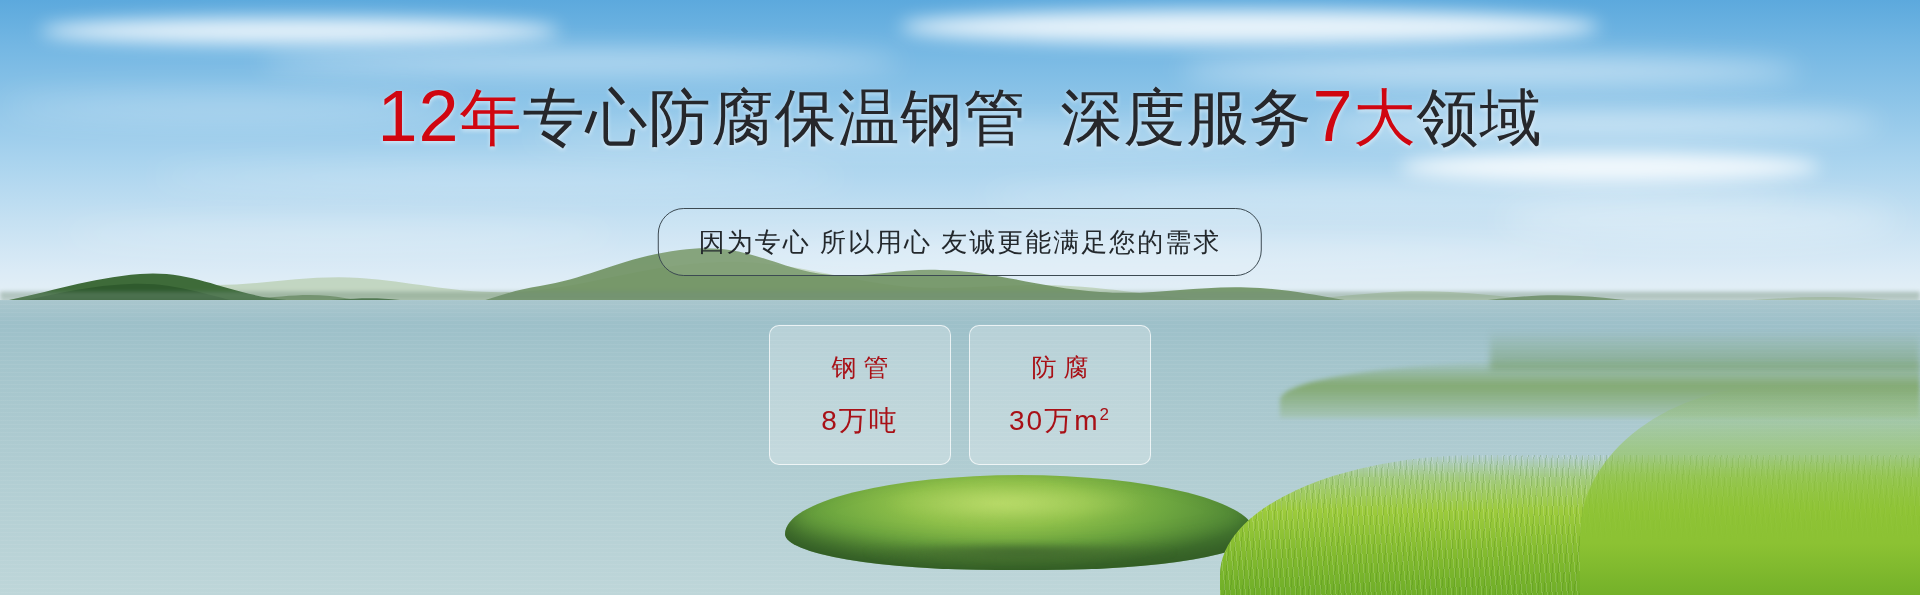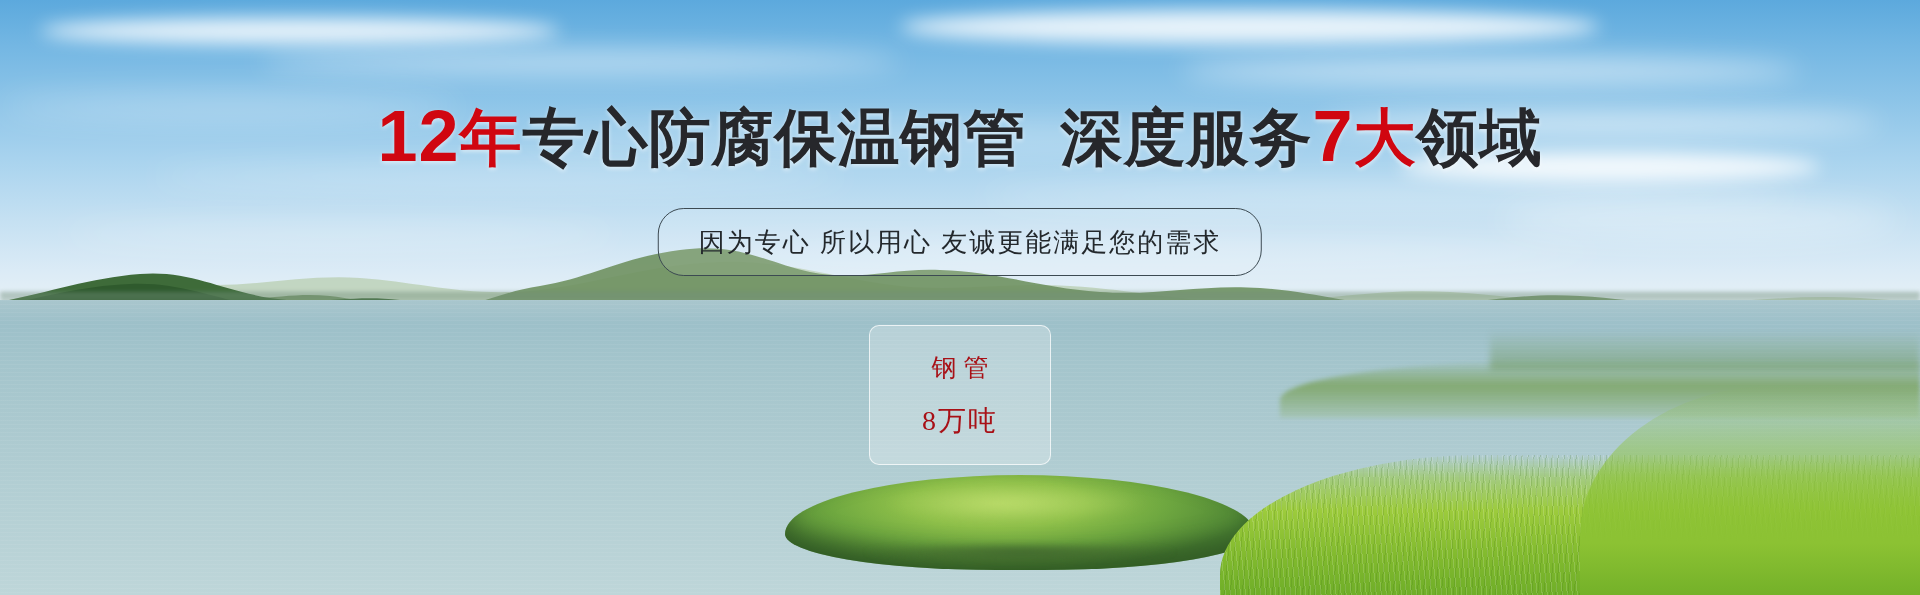--- a/index.html
+++ b/index.html
@@ -164,26 +164,26 @@
   .marsh2 {
     position:absolute; right:0; top:330px; width:430px; height:40px;
     background: linear-gradient(to bottom, rgba(110,150,90,0.0), rgba(110,150,90,0.55));
     filter: blur(3px);
   }
 
   
   .headline {
     position: absolute;
     left: 0;
-    top: 100px;
+    top: 80px;
     width: 1920px;
     text-align: center;
     white-space: nowrap;
     font-size: 62px;
-    font-weight: bold;
+    font-weight: normal;
     letter-spacing: 1px;
     line-height: 1;
     color: #26272b;
     text-shadow: 0 2px 4px rgba(255,255,255,0.55);
     font-family: "Liberation Sans", "DejaVu Sans", sans-serif;
   }
   .hl-num {
     color: #d00610;
     font-size: 72px;
     vertical-align: -2px;
@@ -242,21 +242,21 @@
     color: #a81016;
     letter-spacing: 7px;
     text-indent: 7px;
     margin-bottom: 18px;
     font-family: "Liberation Sans", "DejaVu Sans", sans-serif;
   }
   .card-value {
     font-size: 28px;
     color: #a81016;
     letter-spacing: 2px;
-    font-family: Liberation Serif, serif;
+    font-family: Liberation Sans, sans-serif;
   }
   .card-value sup {
     font-size: 17px;
     vertical-align: super;
   }
 </style>
 </head>
 <body>
 
 <div class="banner">
@@ -326,17 +326,21 @@
     <span class="subtitle-text">因为专心 所以用心 友诚更能满足您的需求</span>
   </div>
 
   <div class="cards">
 
     <div class="card">
       <div class="card-label">钢管</div>
       <div class="card-value"><span>8万吨</span></div>
     </div>
 
+    <div class="card">
+      <div class="card-label">防腐</div>
+      <div class="card-value"><span>30万m</span><sup>2</sup></div>
+    </div>
 
 
   </div>
 
 </div>
 
 </body></html>

